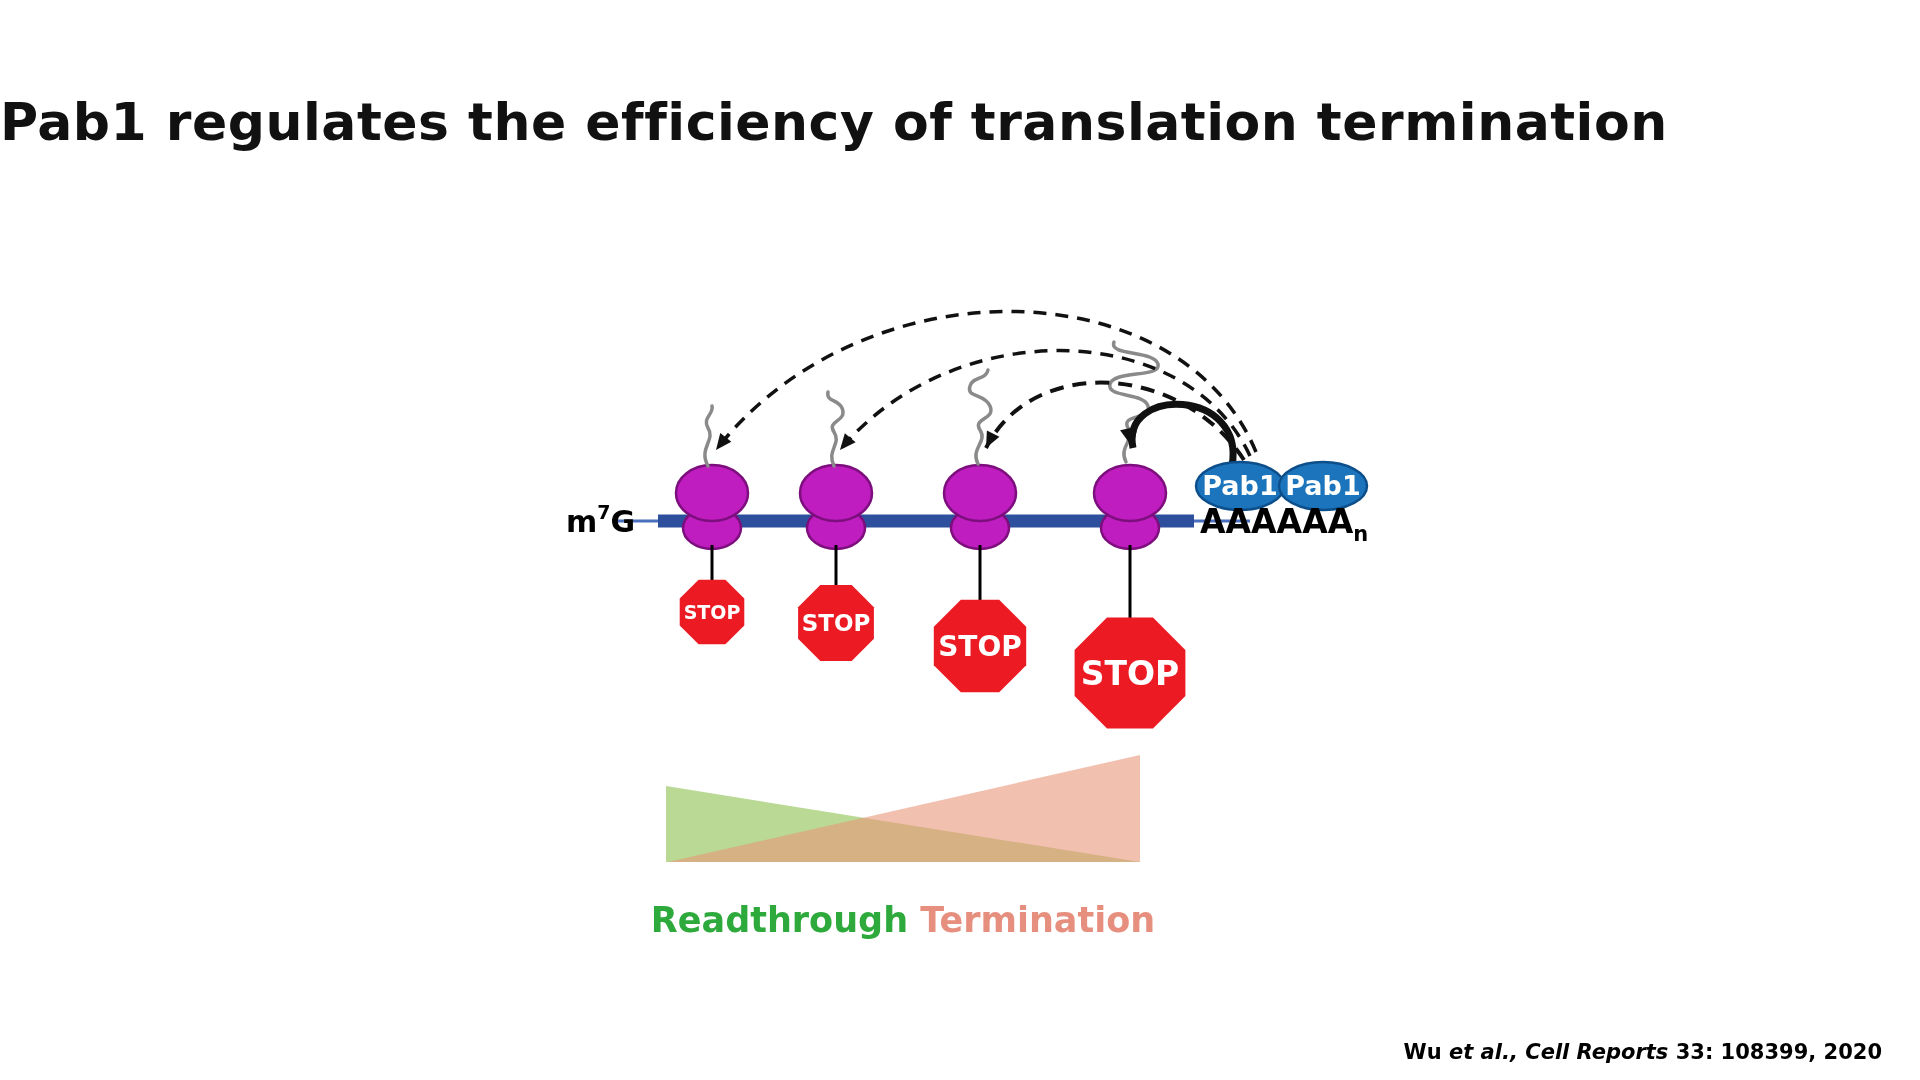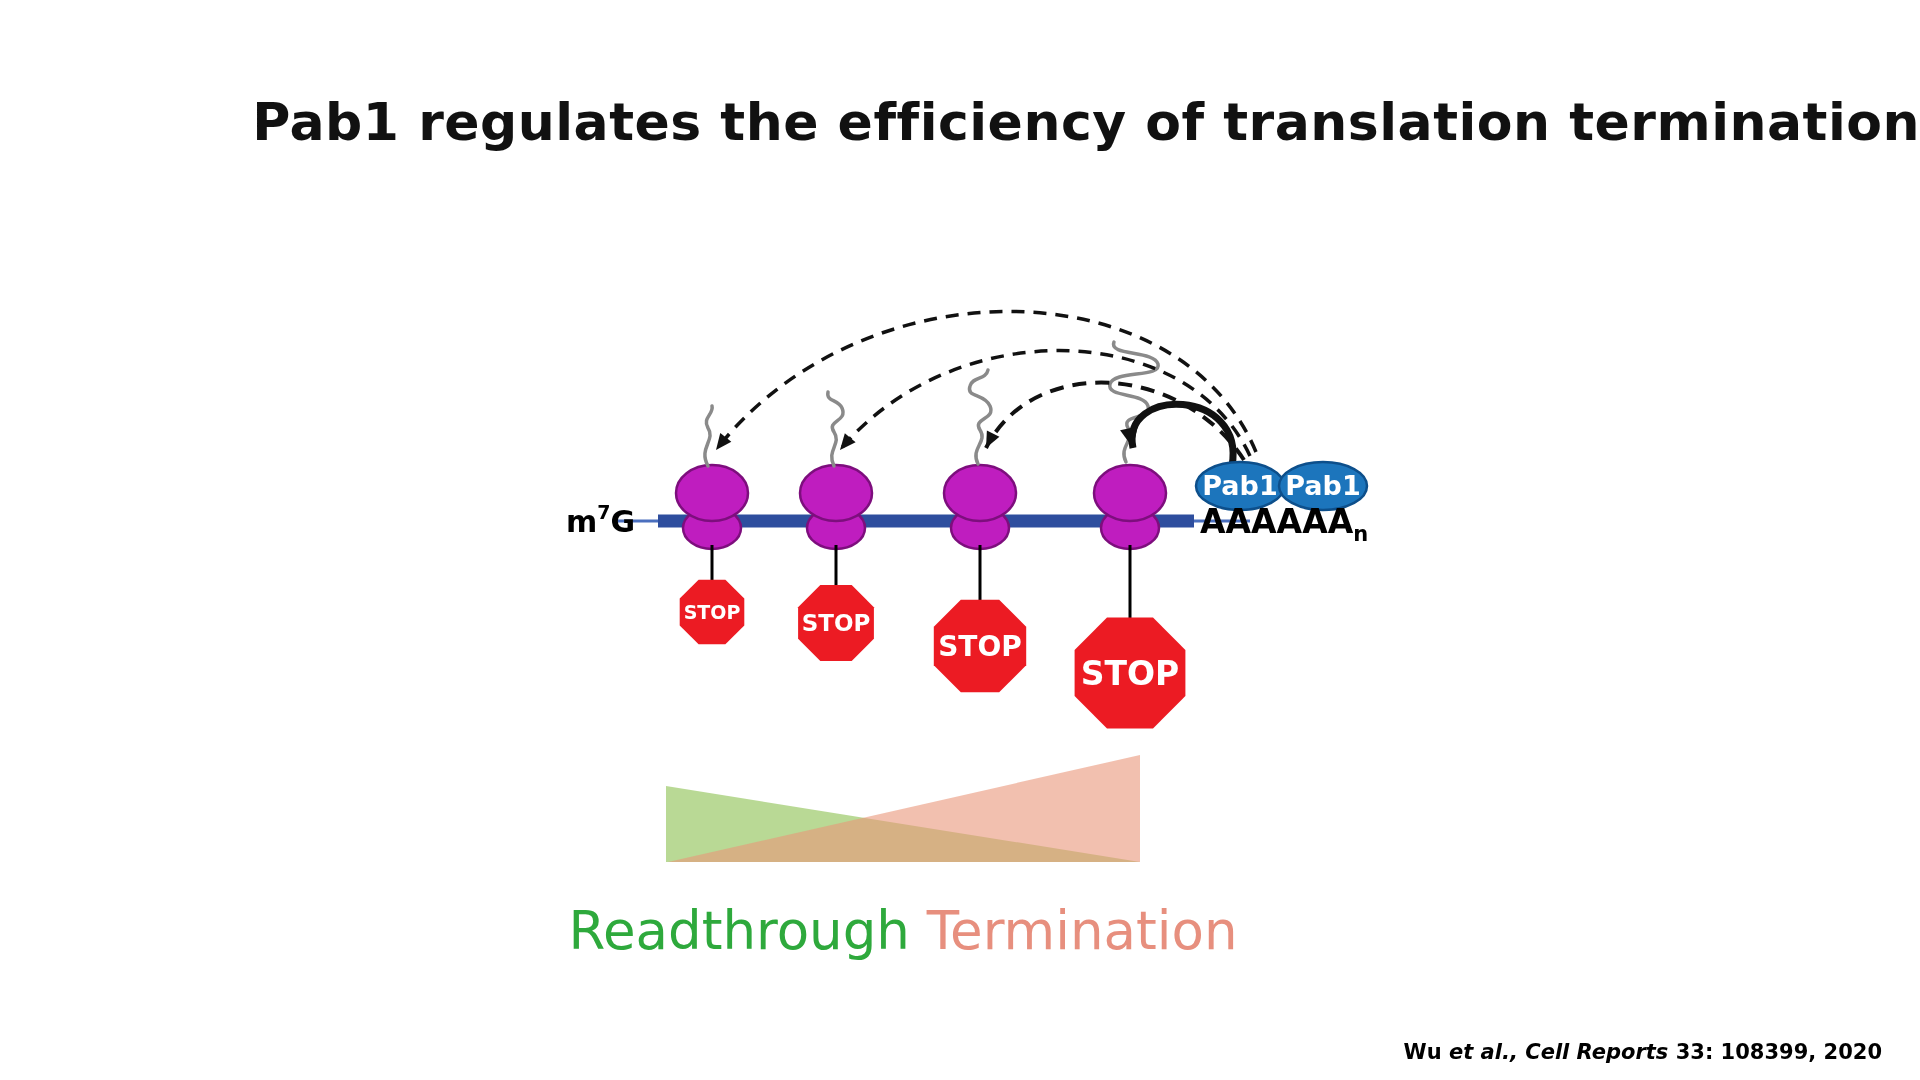--- a/index.html
+++ b/index.html
@@ -2,28 +2,28 @@
 <html><head>
 <meta charset="utf-8">
 <style>
   html, body { margin:0; padding:0; background:#ffffff; }
   .slide {
     position:relative; width:1920px; height:1080px; background:#ffffff;
     font-family:"DejaVu Sans", sans-serif; overflow:hidden;
   }
   .title {
     position:absolute; top:92px; left:0; width:100%;
-    text-align:right; font-size:52px; font-weight:700; color:#111;
+    text-align:left; font-size:52px; font-weight:700; color:#111;
     letter-spacing:0.5px;
   }
   svg.diagram { position:absolute; left:0; top:0; }
   svg.diagram text { font-family:"DejaVu Sans", sans-serif; font-weight:700; }
   .legend {
     position:absolute; top:900px; left:553px; width:700px;
-    text-align:center; font-size:53px; font-weight:400; white-space:nowrap;
+    text-align:center; font-size:35px; font-weight:700; white-space:nowrap;
   }
   .legend .rt { color:#2ea93c; }
   .legend .tm { color:#e78f7e; }
   .citation {
     position:absolute; right:38px; bottom:16px;
     font-size:21px; color:#000; font-weight:700;
   }
   .citation .it { font-style:italic; }
 </style>
 </head>

